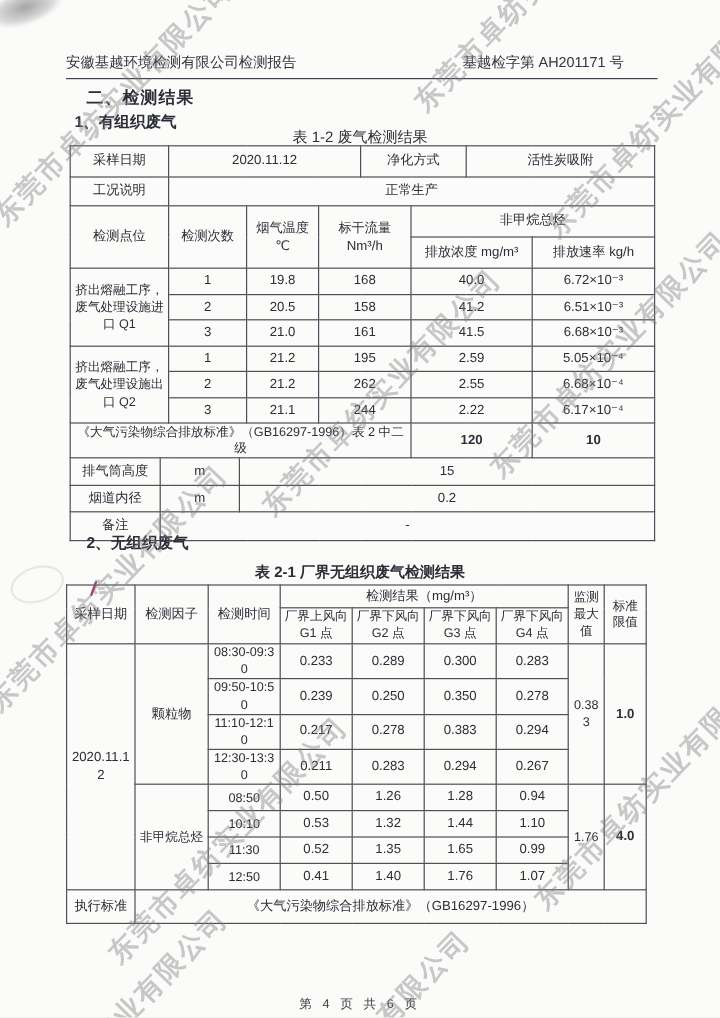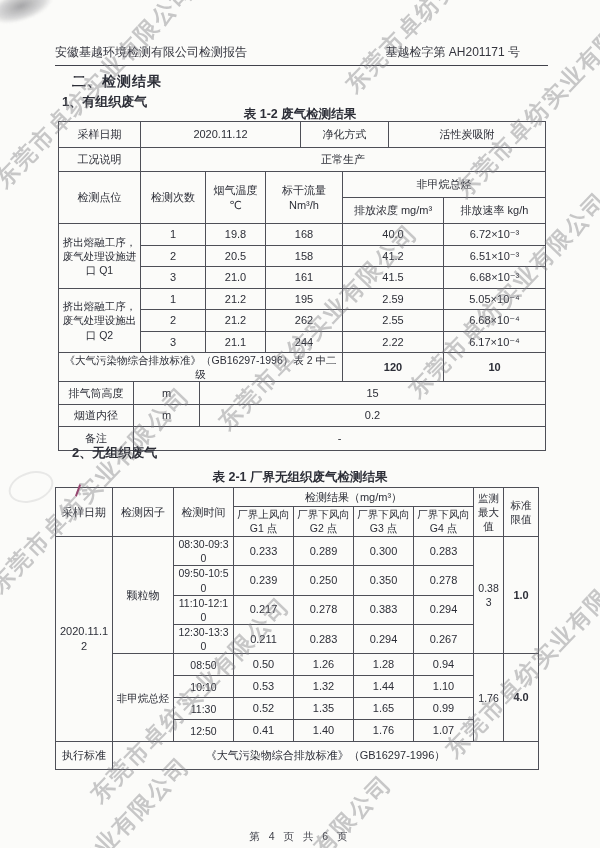--- a/index.html
+++ b/index.html
@@ -31,21 +31,21 @@
     background:#95456f;transform:rotate(20deg);border-radius:1px;}
   
   .hdr{position:absolute;left:55px;top:44px;width:493px;z-index:2;
     display:flex;justify-content:space-between;align-items:flex-end;
     border-bottom:1.5px solid #41424b;padding-bottom:4px;font-size:12px;color:#33343d;}
   .hdr .right{padding-right:28px;text-align:right;}
   
   .sec{position:absolute;left:72px;top:73px;font-size:14px;font-weight:bold;z-index:2;letter-spacing:1px;}
   .sub1{position:absolute;left:62px;top:93px;font-size:13px;font-weight:bold;z-index:2;}
   .sub2{position:absolute;left:72px;top:444px;font-size:13px;font-weight:bold;z-index:2;}
-  .ttl1{position:absolute;left:0;top:106px;width:600px;text-align:center;font-size:12.5px;font-weight:bold;z-index:2;}
+  .ttl1{position:absolute;left:0;top:106px;width:600px;text-align:center;font-size:12.5px;font-weight:normal;z-index:2;}
   .ttl2{position:absolute;left:0;top:469px;width:600px;text-align:center;font-size:12.5px;font-weight:bold;z-index:2;}
   
   table{border-collapse:collapse;table-layout:fixed;z-index:2;position:absolute;}
   td{border:1px solid #4e4f57;text-align:center;vertical-align:middle;
      font-size:11px;padding:0 2px;line-height:1.35;overflow:hidden;word-break:break-all;}
   .t1{left:58px;top:121px;width:487px;}
   .t2{left:55px;top:487px;width:483px;}
   .blk{display:block;line-height:1.3;}
   .b{font-weight:bold;}
   .small{font-size:10.5px;}

